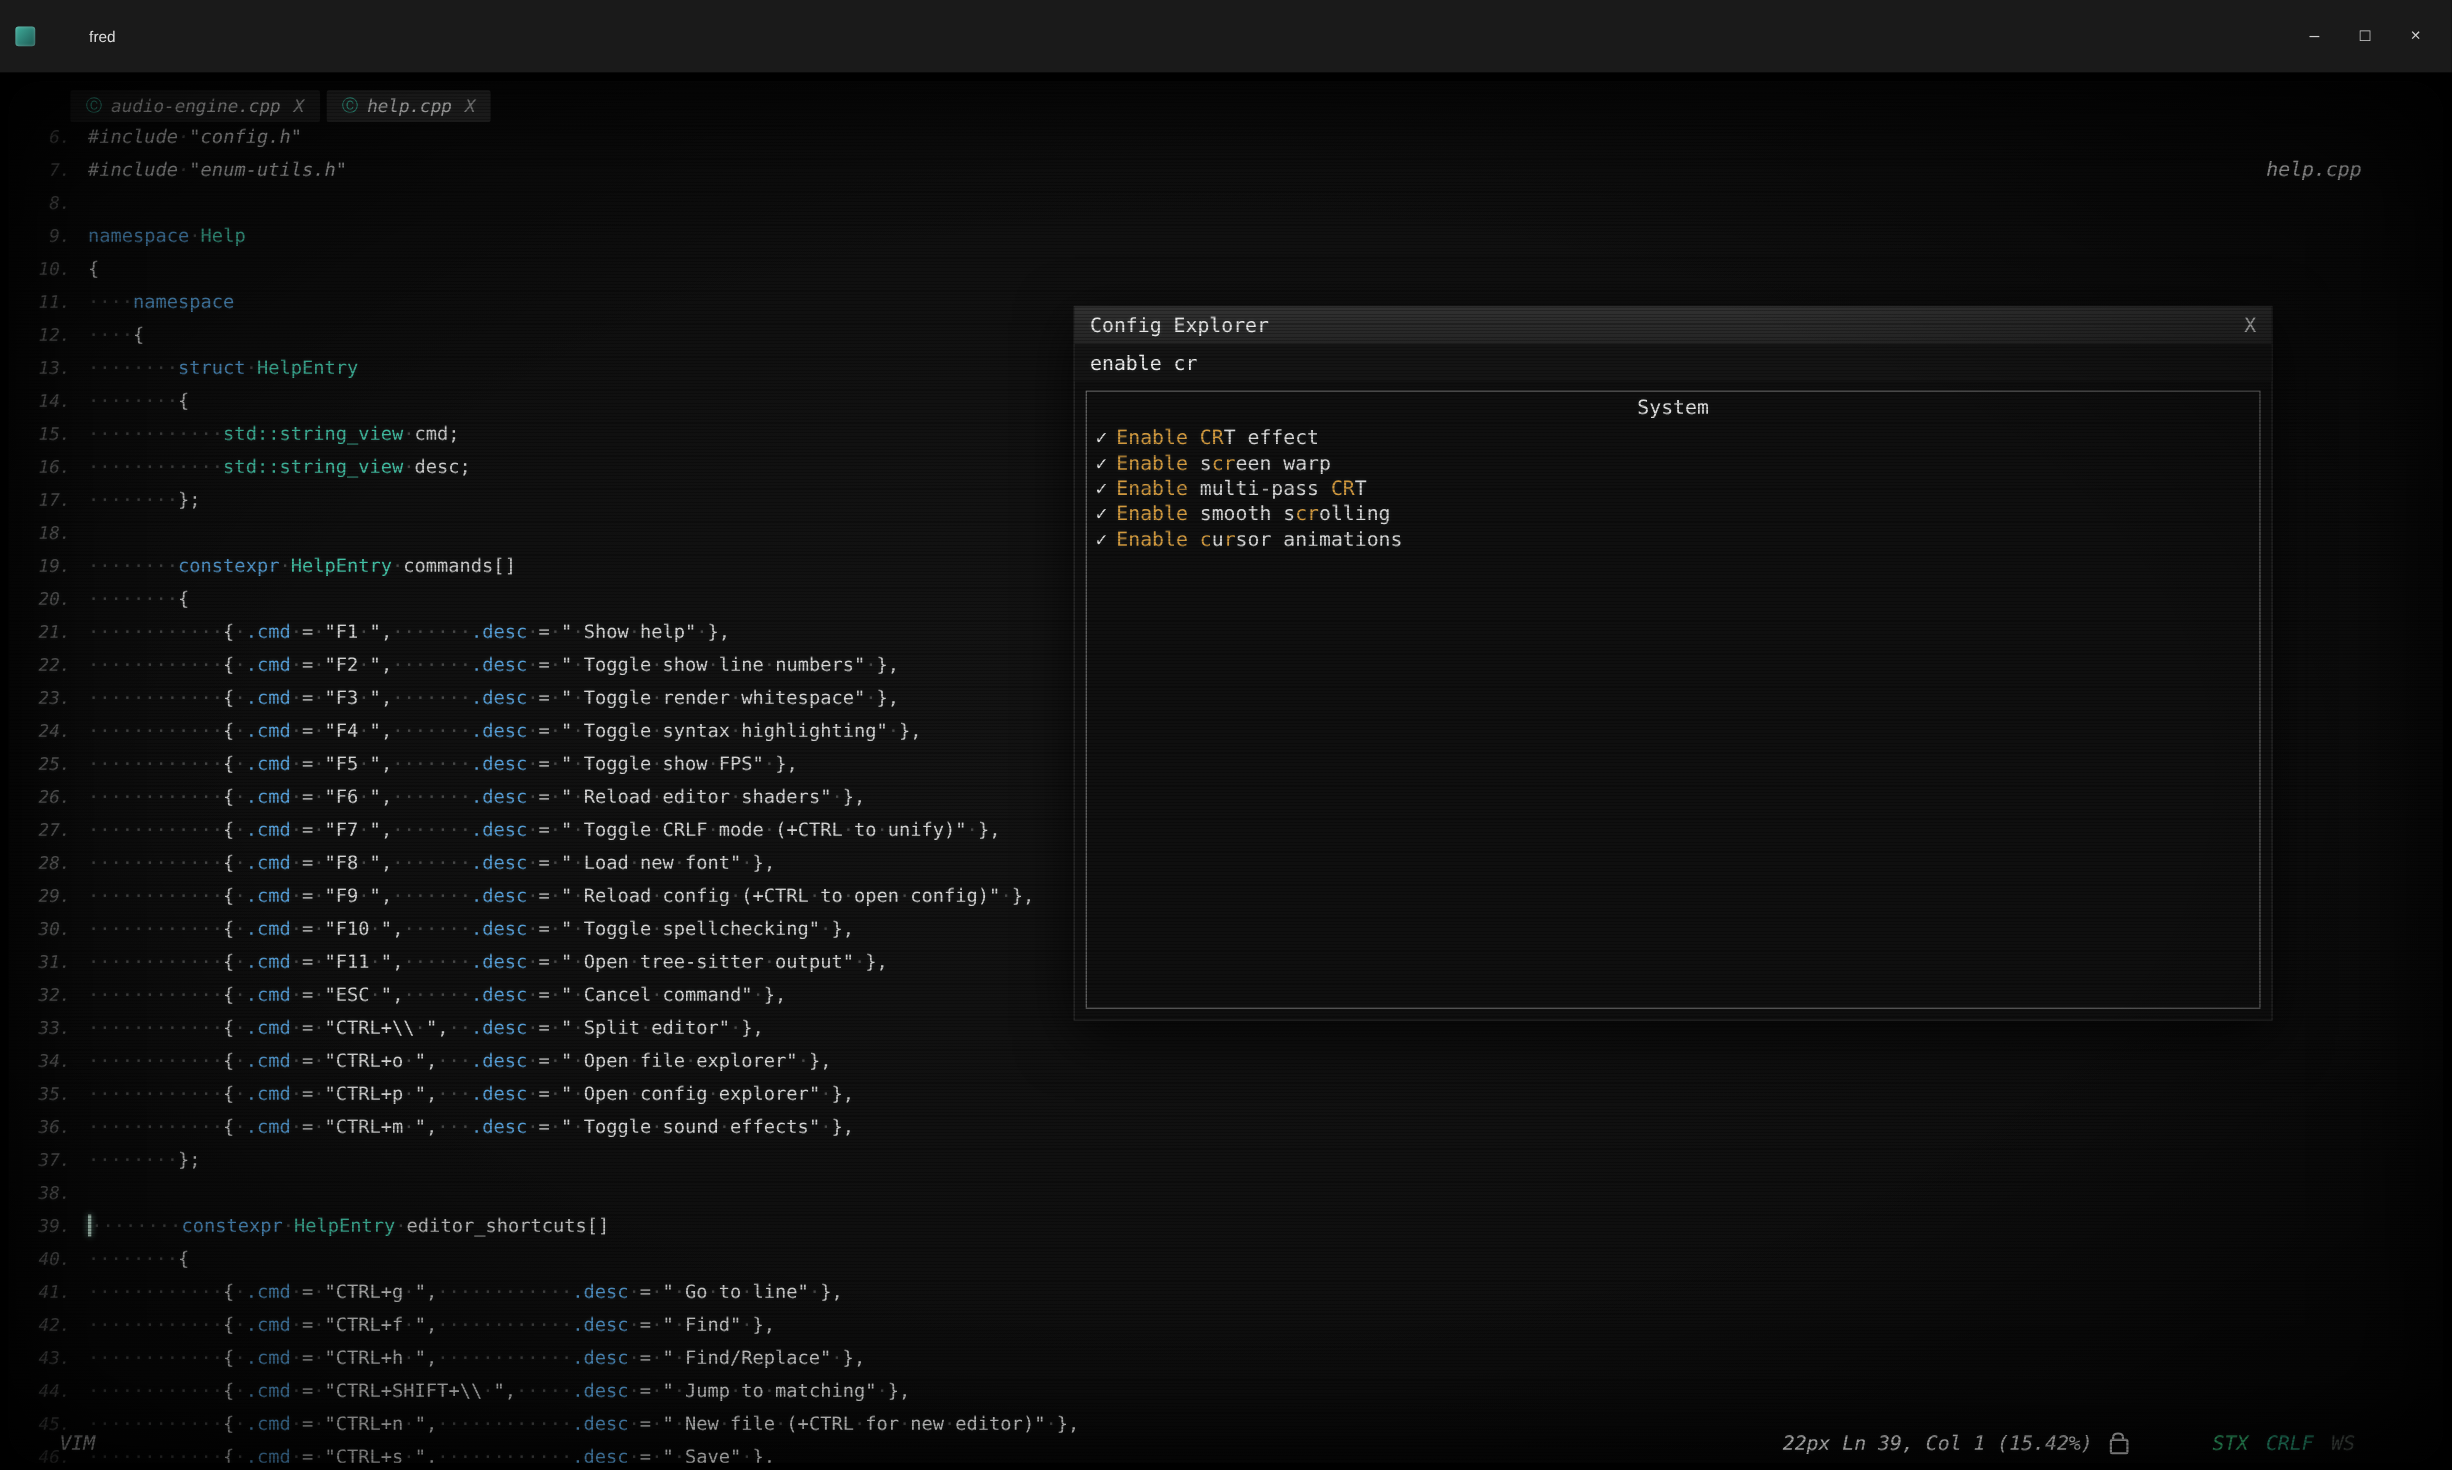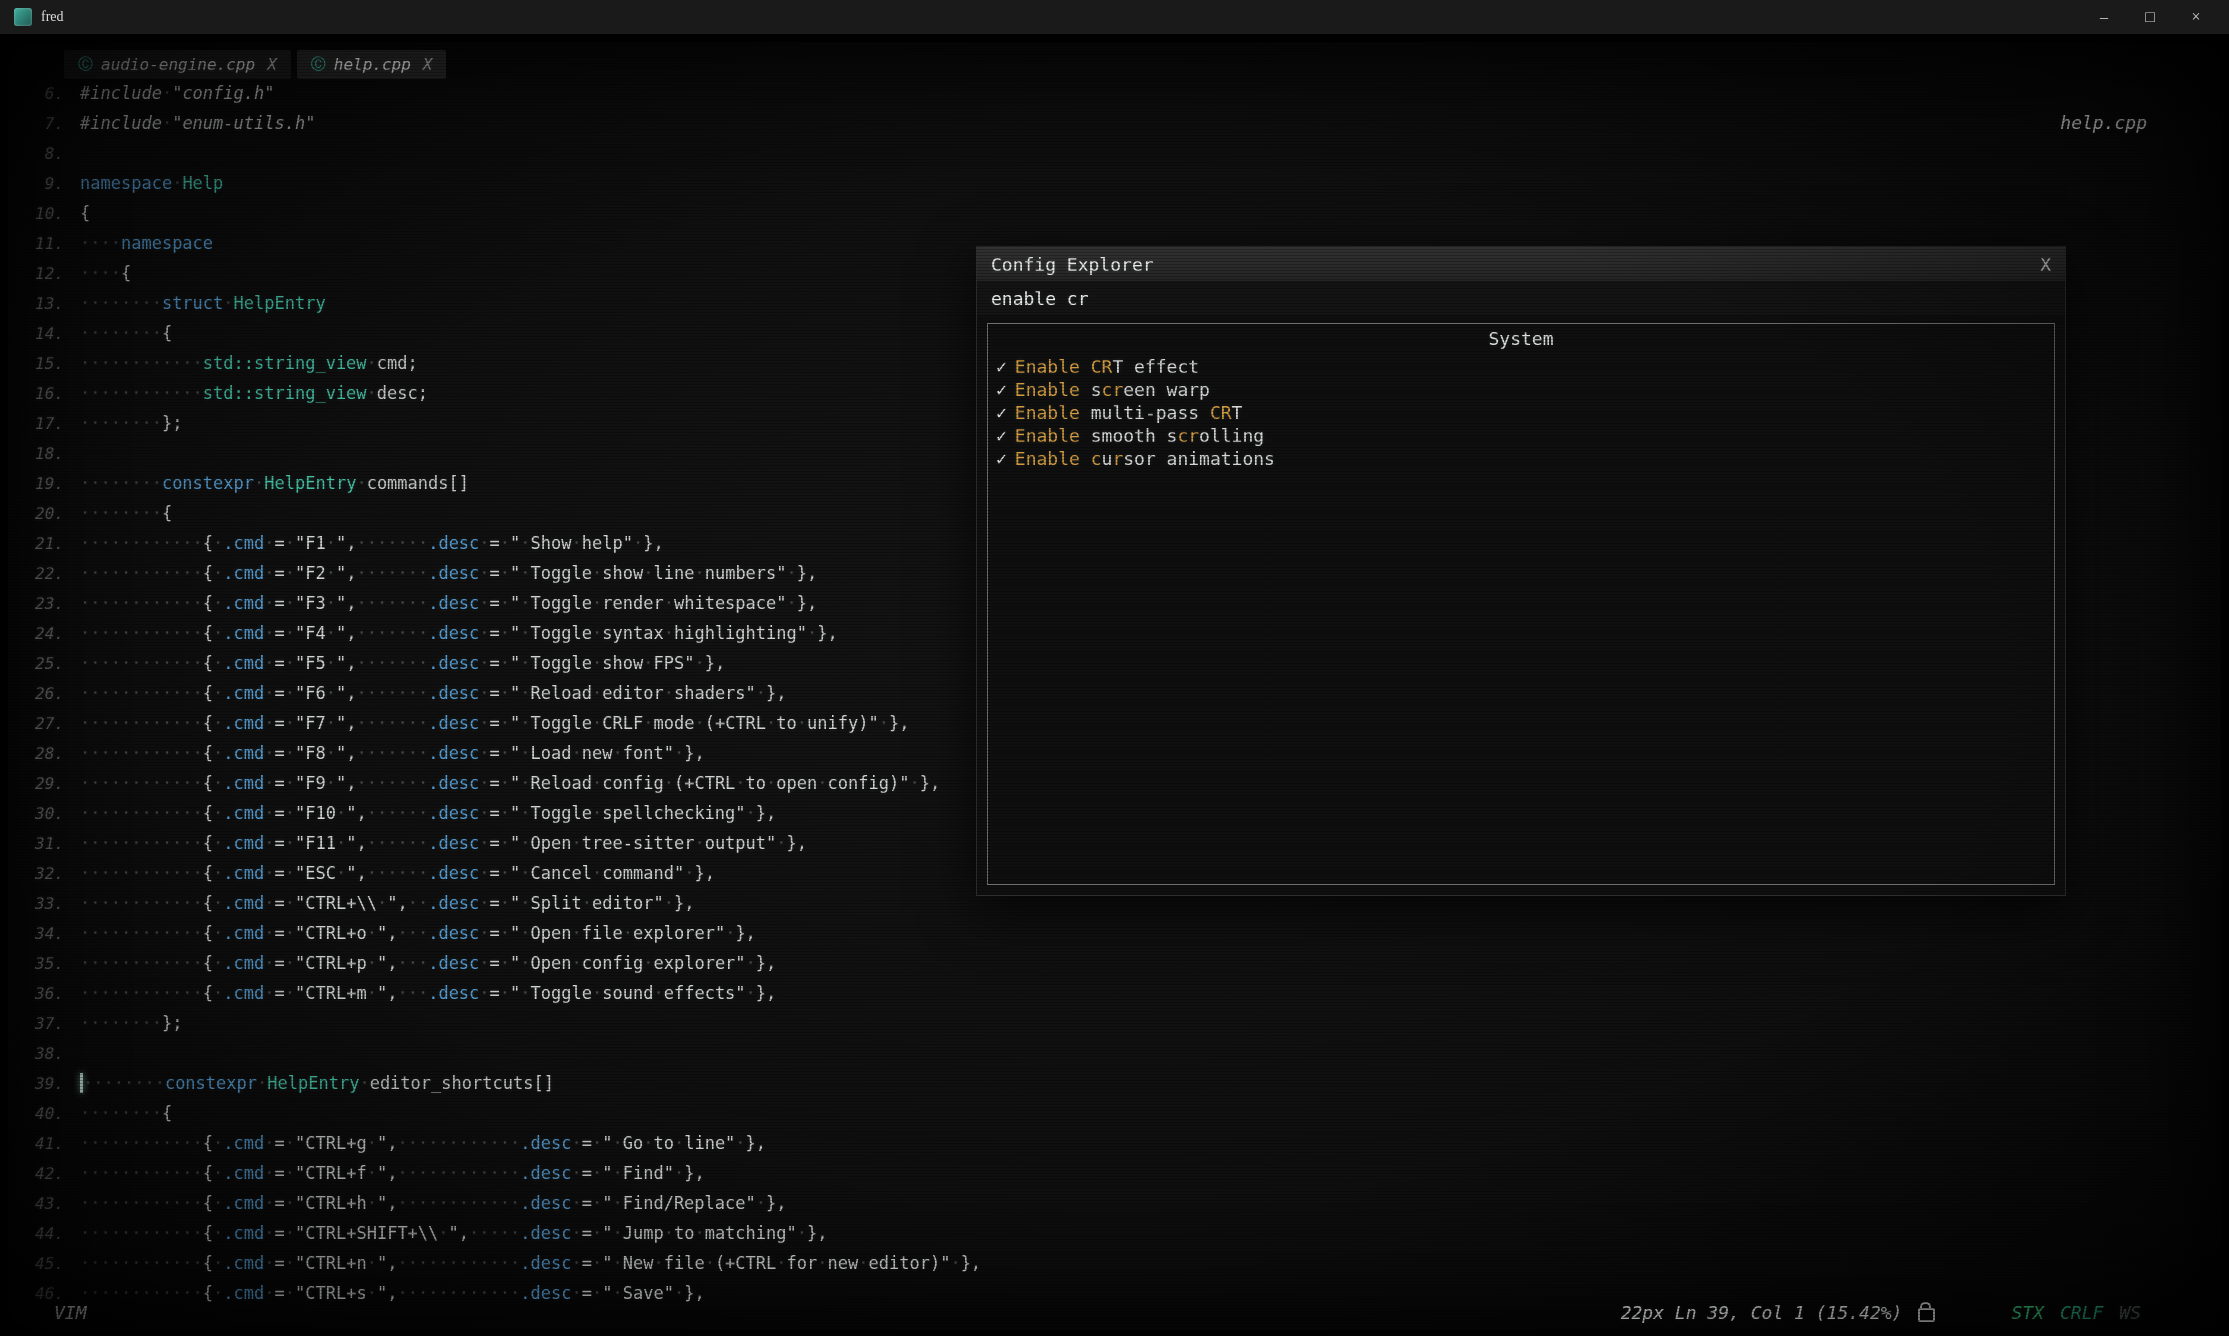--- a/index.html
+++ b/index.html
@@ -1,21 +1,21 @@
 <!DOCTYPE html>
 <html><head>
 <meta charset="utf-8">
 <style>
   html,body{margin:0;padding:0;background:#000;}
   body{width:2229px;height:1336px;overflow:hidden;font-family:"DejaVu Sans Mono",monospace;}
 
   
   .window{width:100%;height:100%;display:flex;flex-direction:column;}
-  .titlebar{height:34px;background:#1a1a1a;display:flex;align-items:center;padding:0 10px;
-            font-family:Liberation Serif, serif;font-size:14px;color:#dcdcdc;flex:0 0 auto;}
+  .titlebar{height:34px;background:#1a1a1a;display:flex;align-items:center;padding:16px 10px;
+            font-family:Liberation Sans, sans-serif;font-size:14px;color:#dcdcdc;flex:0 0 auto;gap:40px;}
   .app-icon{width:18px;height:18px;border-radius:3px;margin:0 9px 0 4px;
             background:linear-gradient(135deg,#3fae9c 0%,#2b7a70 60%,#1d5a52 100%);
             box-shadow:inset 0 0 3px rgba(255,255,255,.35);}
   .win-controls{margin-left:auto;display:flex;}
   .win-btn{width:46px;text-align:center;font-size:16px;color:#cfcfcf;cursor:default;line-height:34px;}
 
   
   .screen{position:relative;flex:1;background:#000;}
   .crt{position:absolute;left:8px;right:8px;top:8px;bottom:6px;border-radius:30px;overflow:hidden;
        background:radial-gradient(ellipse at 50% 45%, #141414 0%, #0e0e0e 65%, #080808 100%);

